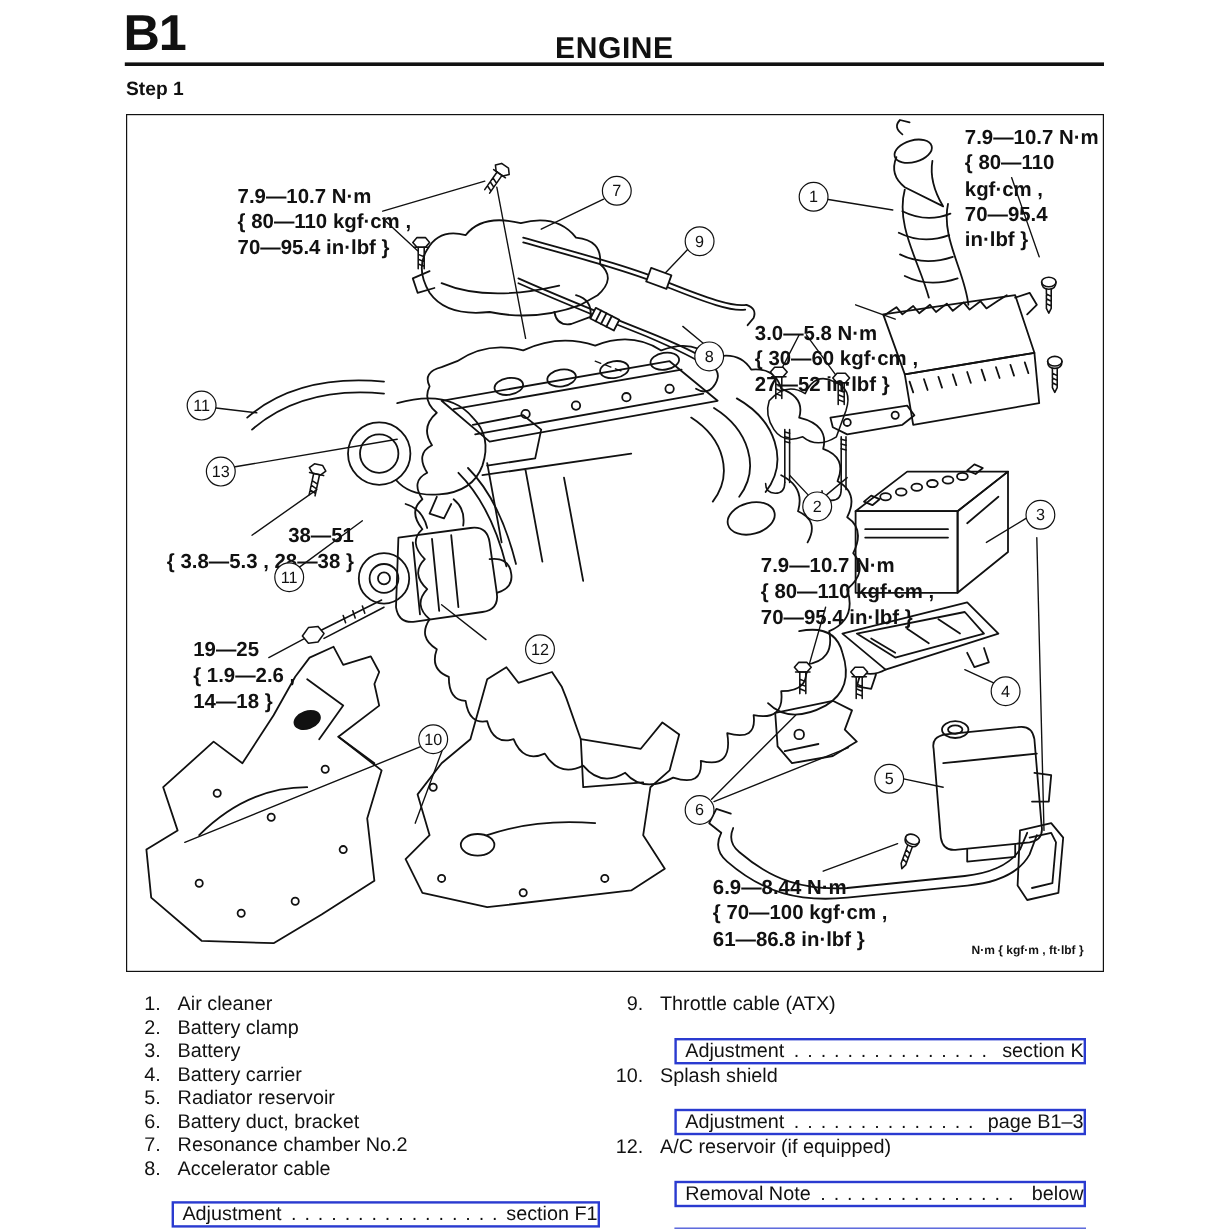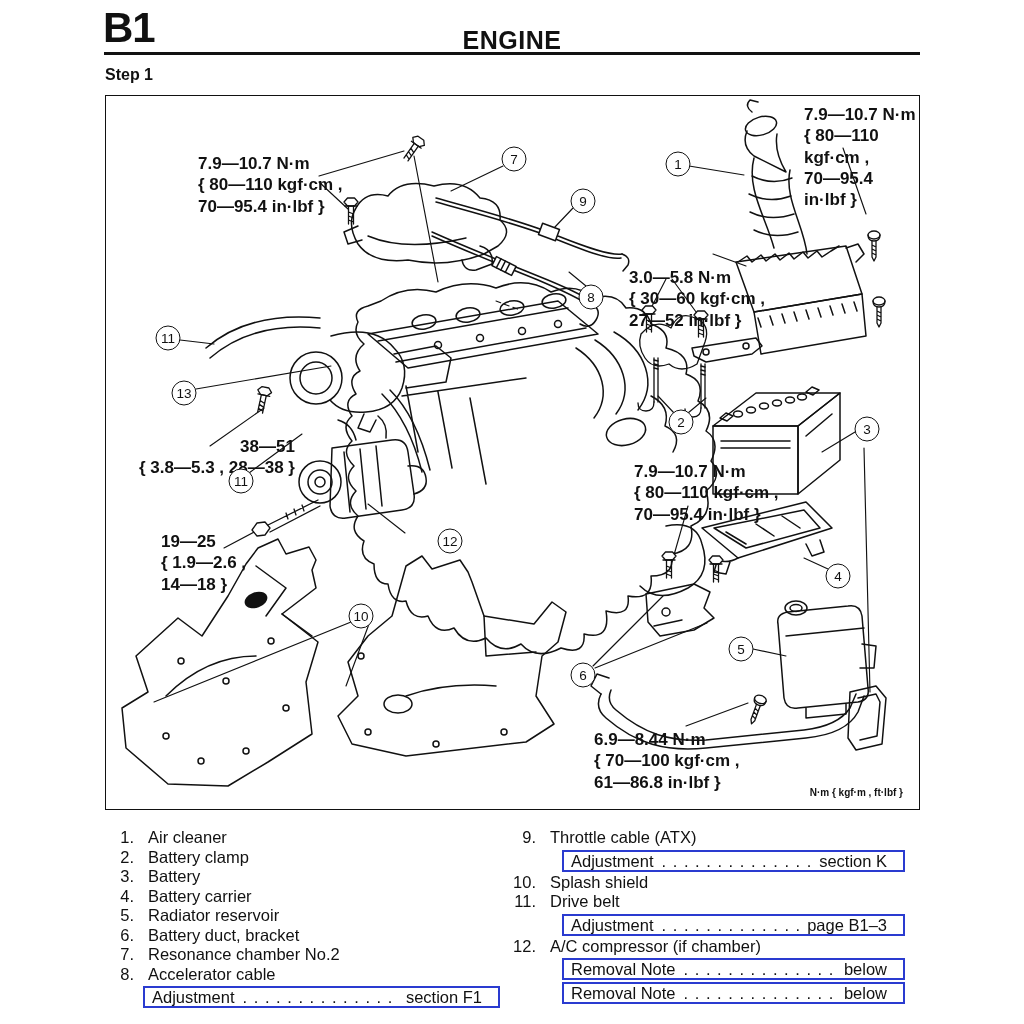--- a/index.html
+++ b/index.html
@@ -25,21 +25,21 @@
   
   .col{position:absolute;top:828px;font-size:16.5px;line-height:19.5px;}
   .col-left{left:110px;width:400px;}
   .col-right{left:503px;width:417px;}
   .part-row{display:flex;}
   .part-num{text-align:right;flex:0 0 auto;}
   .col-left .part-num{width:24px;}
   .col-right .part-num{width:33px;}
   .part-label{margin-left:14px;white-space:nowrap;}
   .ref-link{display:flex;align-items:baseline;border:2px solid var(--link-border);box-sizing:border-box;
-    height:22px;margin-top:2px;margin-bottom:1px;padding:0 16px 0 7px;font-size:16.5px;line-height:18px;background:var(--paper);}
+    height:22px;margin-top:17px;margin-bottom:1px;padding:0 0 0 7px;font-size:16.5px;line-height:18px;background:var(--paper);}
   .col-left .ref-link{margin-left:33px;width:357px;}
   .col-right .ref-link{margin-left:59px;width:343px;}
   .ref-label{white-space:nowrap;}
   .ref-dots{flex:1;overflow:hidden;white-space:nowrap;margin:0 8px;letter-spacing:1px;}
   .ref-target{white-space:nowrap;}
 </style>
 </head>
 <body>
 
 <div class="abs section-code">B1</div>
@@ -340,32 +340,28 @@
     </div>
     <div class="ref-link">
       <span class="ref-label">Adjustment</span>
       <span class="ref-dots">. . . . . . . . . . . . . . . . . . . . . . . . . . . . . . . .</span>
       <span class="ref-target">section K</span>
     </div>
     <div class="part-row">
       <span class="part-num">10.</span>
       <span class="part-label">Splash shield</span>
     </div>
-    <div class="part-row">
-      <span class="part-num">11.</span>
-      <span class="part-label">Drive belt</span>
-    </div>
     <div class="ref-link">
       <span class="ref-label">Adjustment</span>
       <span class="ref-dots">. . . . . . . . . . . . . . . . . . . . . . . . . . . . . . . .</span>
       <span class="ref-target">page B1–3</span>
     </div>
     <div class="part-row">
       <span class="part-num">12.</span>
-      <span class="part-label">A/C compressor (if chamber)</span>
+      <span class="part-label">A/C reservoir (if equipped)</span>
     </div>
     <div class="ref-link">
       <span class="ref-label">Removal Note</span>
       <span class="ref-dots">. . . . . . . . . . . . . . . . . . . . . . . . . . . . . . . .</span>
       <span class="ref-target">below</span>
     </div>
     <div class="ref-link">
       <span class="ref-label">Removal Note</span>
       <span class="ref-dots">. . . . . . . . . . . . . . . . . . . . . . . . . . . . . . . .</span>
       <span class="ref-target">below</span>

